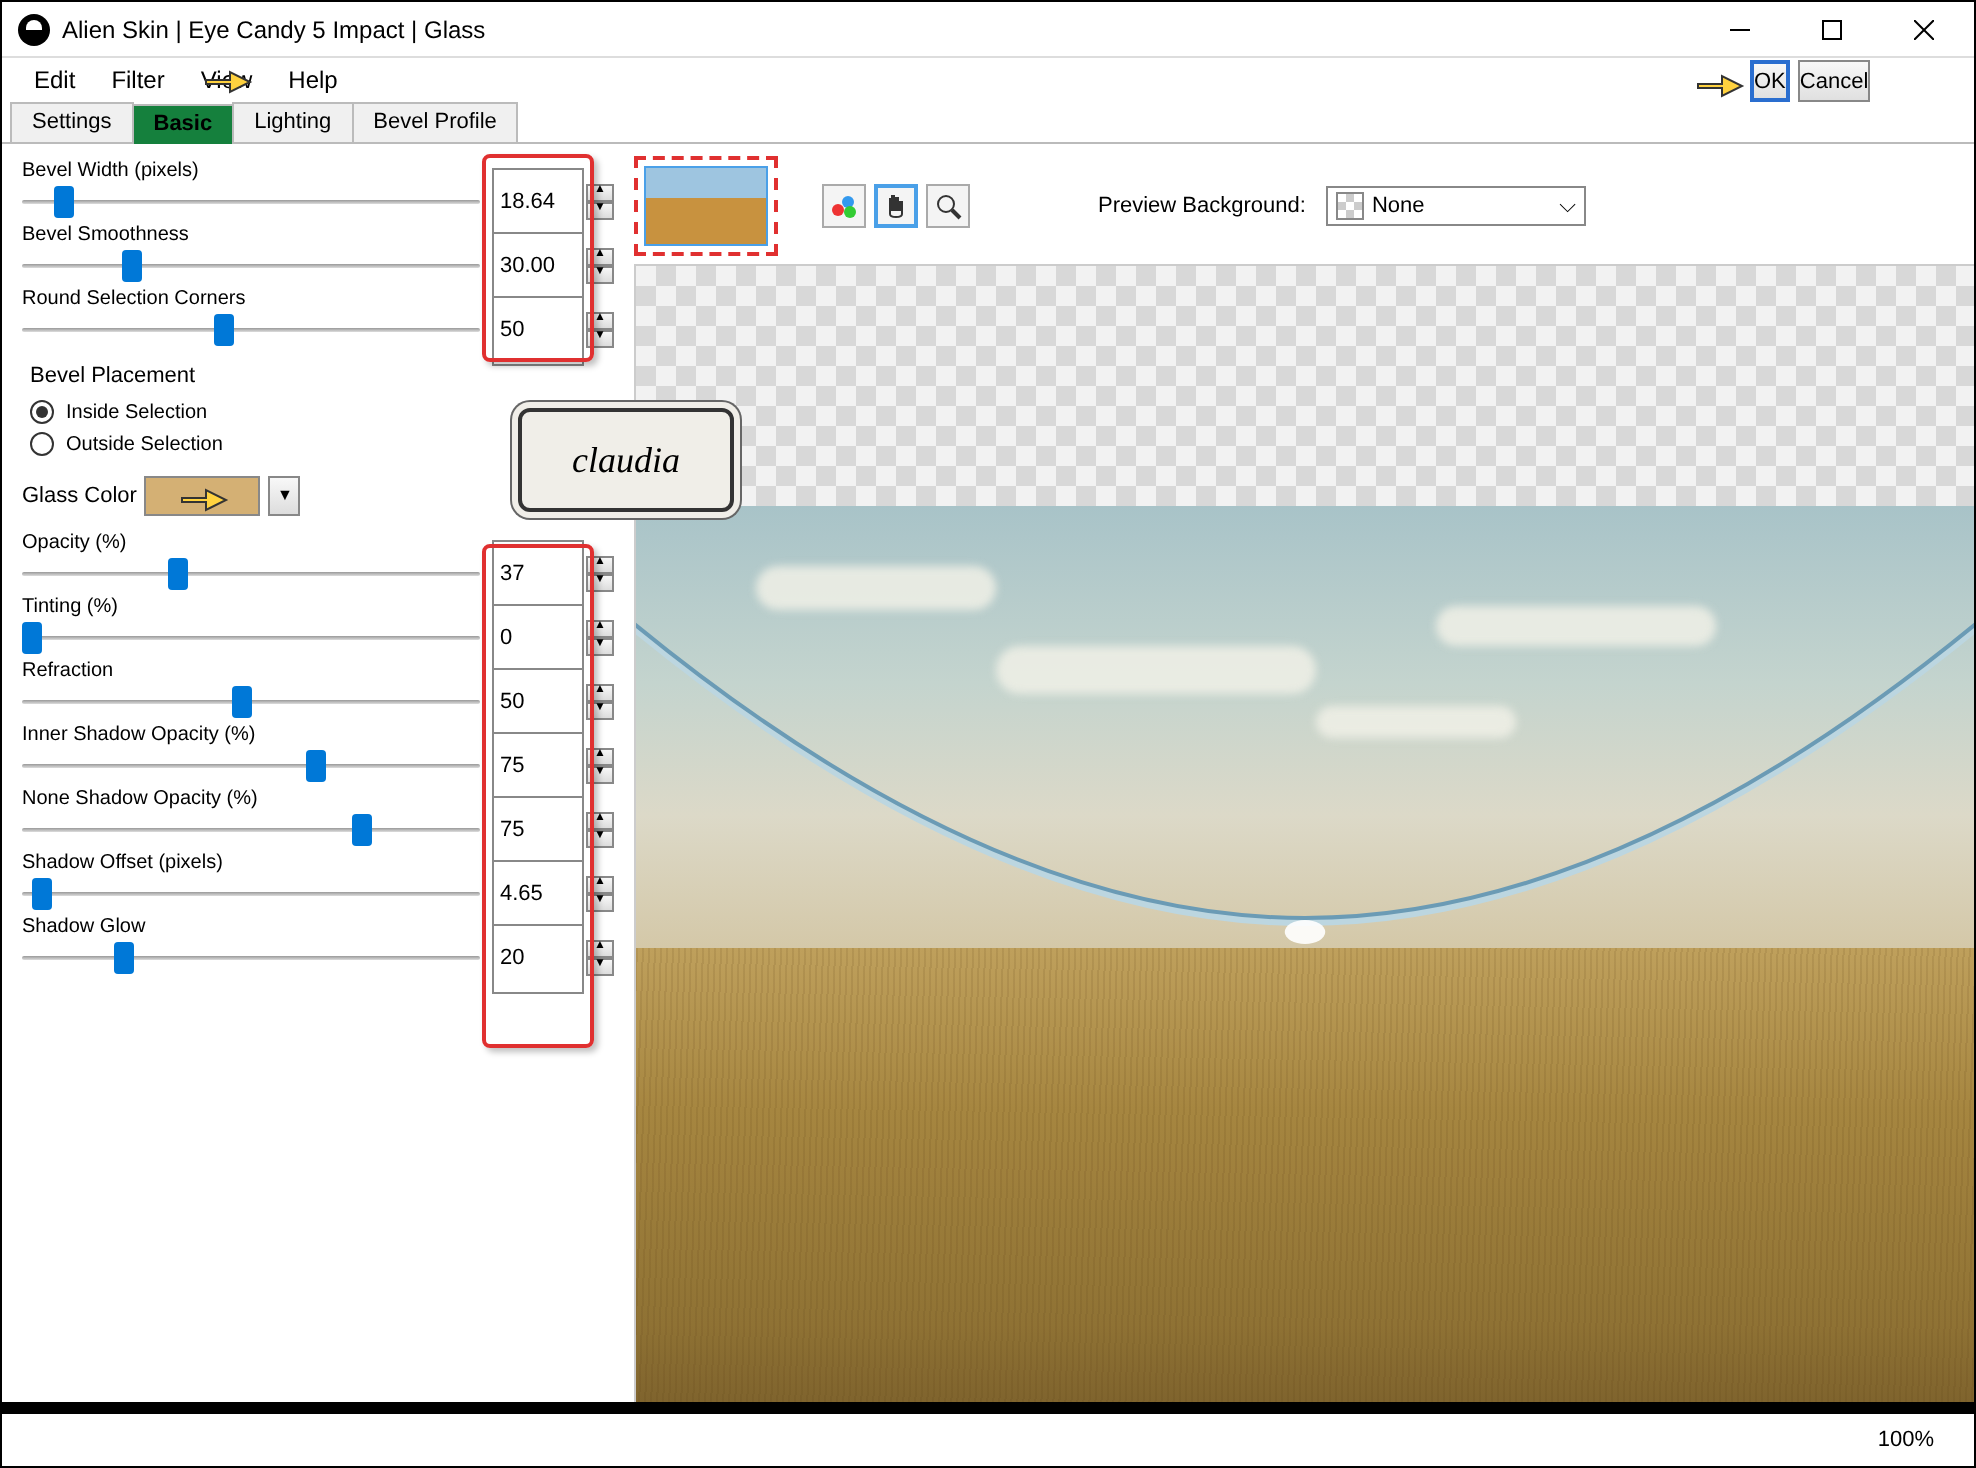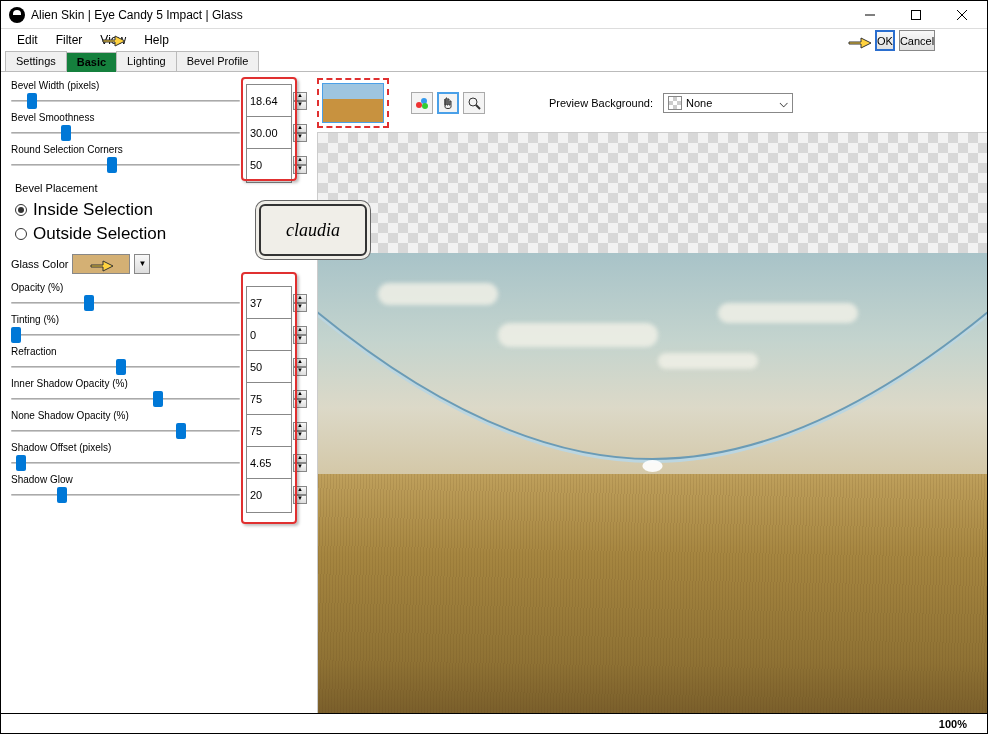--- a/index.html
+++ b/index.html
@@ -142,21 +142,21 @@
   border: 1px solid #888;
   background: linear-gradient(#f8f8f8,#ddd);
   font-size: 6px;
   line-height: 5px;
   text-align: center;
 }
 .section-label { font-size: 11px; margin: 6px 0 4px 4px; }
 .radio-row {
   display: flex; align-items: center;
   margin: 2px 0 2px 4px;
-  font-size: 17px;
+  font-size: 10px;
   text-align: right;
 }
 .radio {
   width: 12px; height: 12px;
   border: 1px solid #333;
   border-radius: 50%;
   margin-right: 6px;
   display: flex; align-items: center; justify-content: center;
 }
 .radio.checked::after {
@@ -305,28 +305,27 @@
   background: #f0eee8;
   border: 2px solid #333;
   border-radius: 6px;
   display: flex; align-items: center; justify-content: center;
   font-family: cursive;
   font-style: italic;
   font-size: 18px;
   box-shadow: 0 0 0 3px #f0eee8, 0 0 0 4px #666;
 }
 .statusbar {
-  height: 20px;
-  border-top: 1px solid #000000;
+  height: 32px;
+  border-top: 6px solid #000000;
   display: flex;
   justify-content: flex-end;
   align-items: center;
   padding: 0 20px;
   font-size: 11px;
-  font-weight: bold;
 }
 </style>
 </head>
 <body>
 
 <div class="window">
 
   <div class="titlebar">
     <div class="title-icon"></div>
     <div class="title-text">Alien Skin | Eye Candy 5 Impact | Glass</div>

